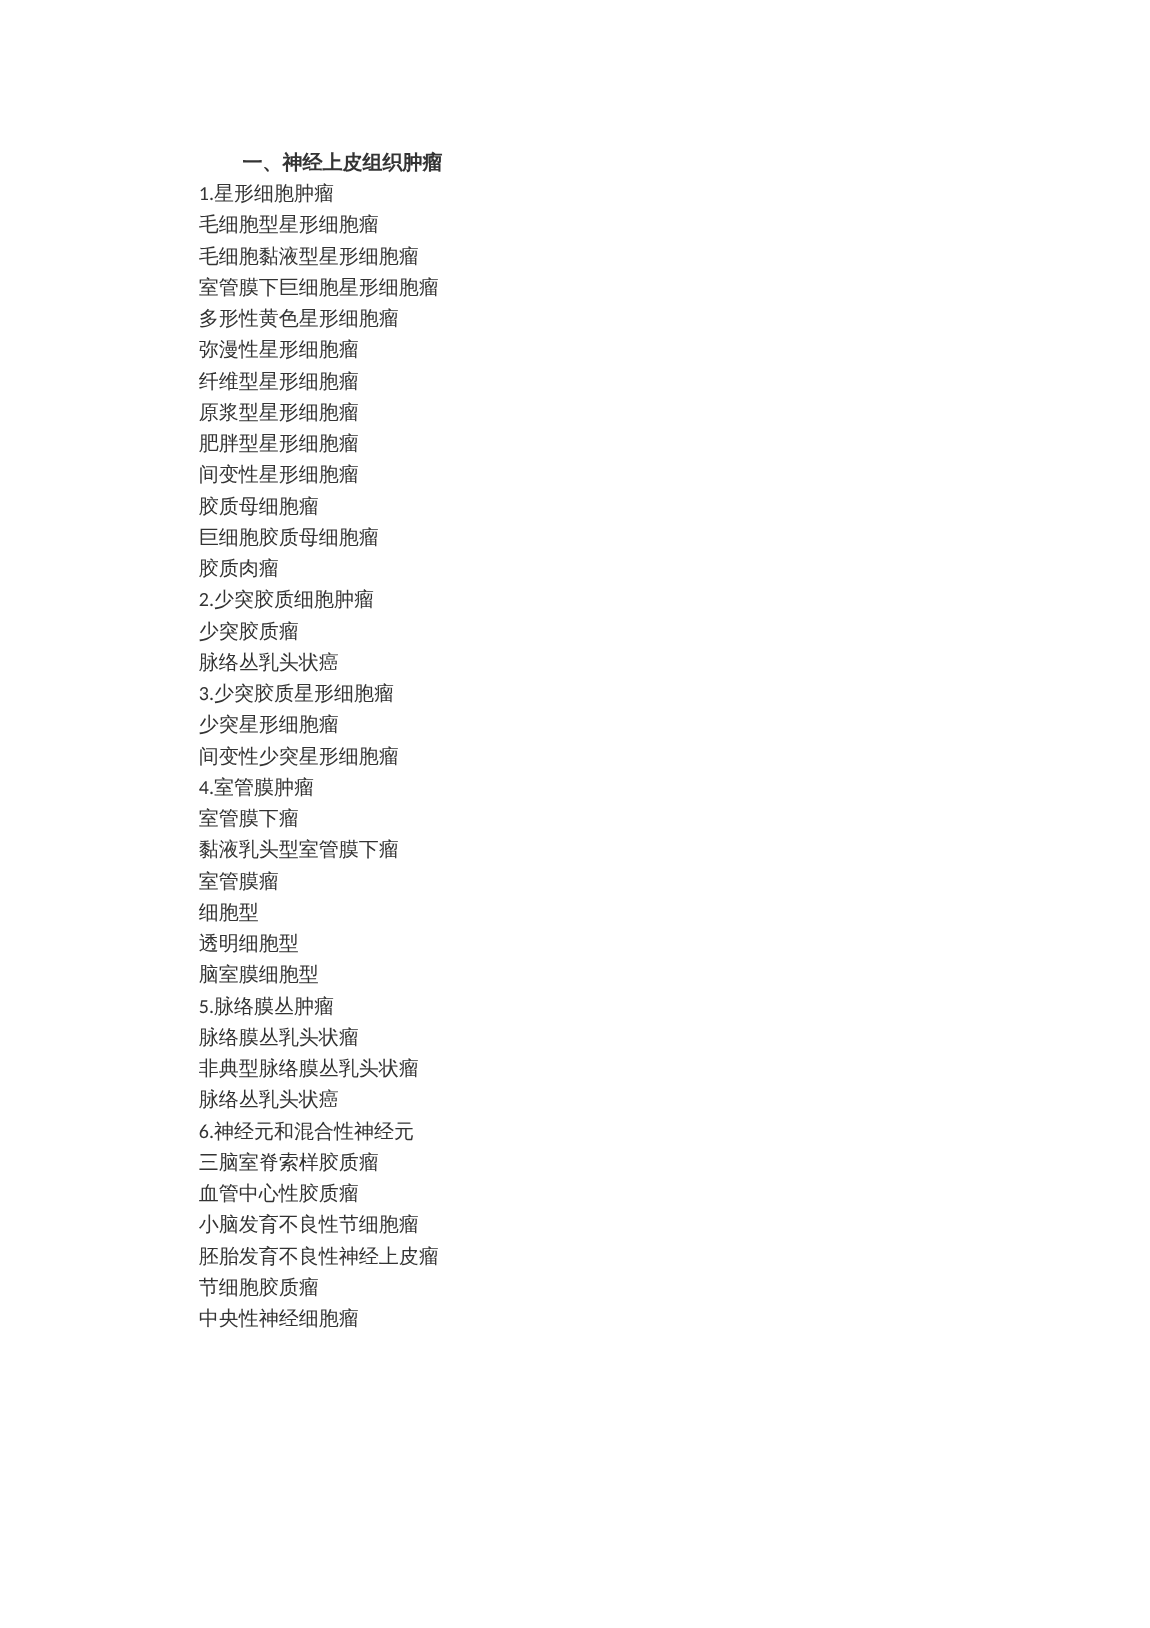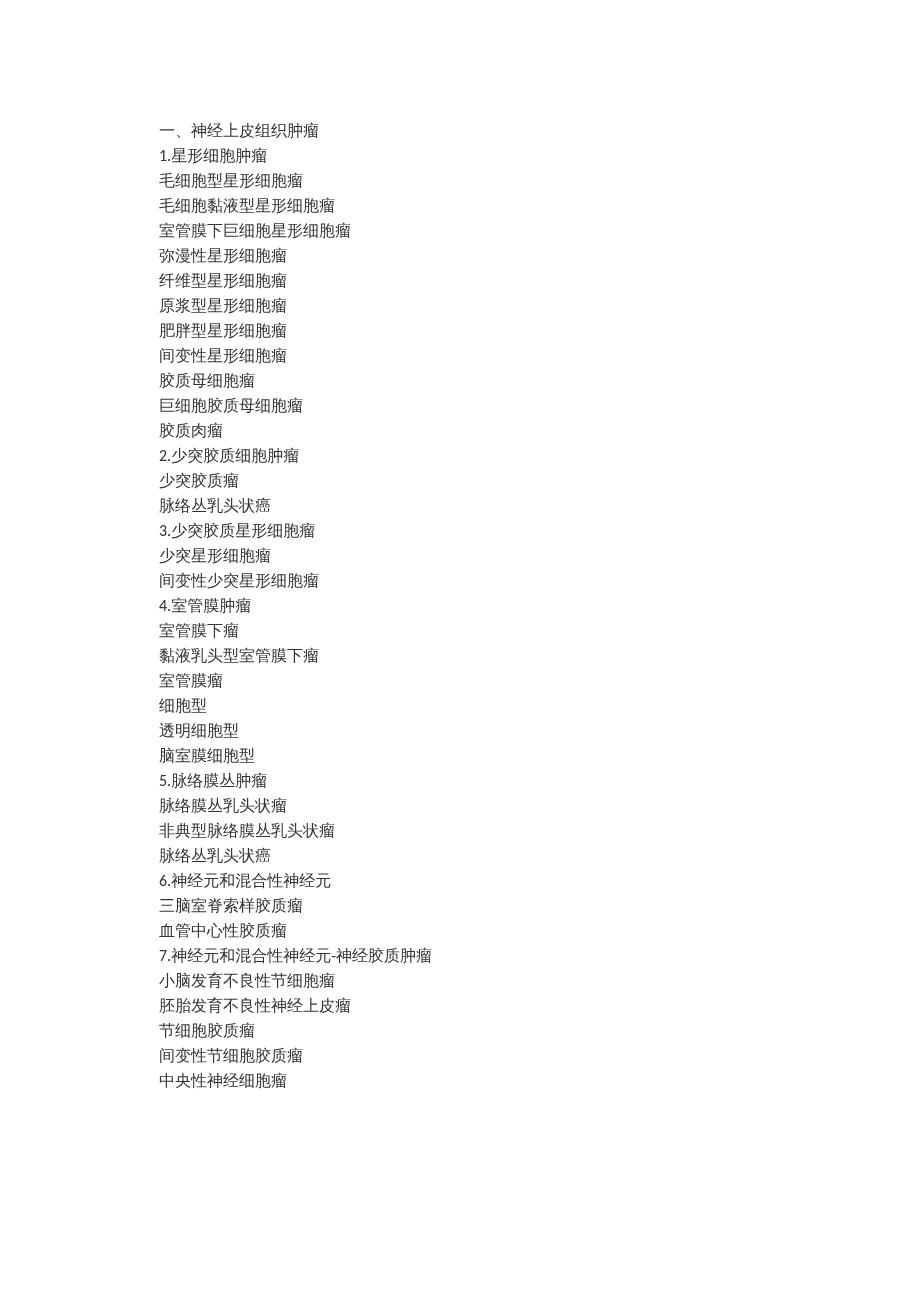--- a/index.html
+++ b/index.html
@@ -14,36 +14,38 @@
       padding-top: 118px;
       padding-left: 159px;
     }
     .line {
       font-size: 16px;
       line-height: 25px;
       color: #333333;
       white-space: nowrap;
     }
     .heading {
-      font-weight: normal;
+      font-weight: bold;
+      margin-left: 35px;
     }
     .num {
       font-family: "Calibri", "Arial", sans-serif;
     }
   </style>
 </head>
 <body>
 
 <div class="content">
   <div class="line heading">一、神经上皮组织肿瘤</div>
   <div id="sections">
       <div class="line"><span class="num">1.</span><span>星形细胞肿瘤</span></div>
       <div class="line">毛细胞型星形细胞瘤</div>
       <div class="line">毛细胞黏液型星形细胞瘤</div>
       <div class="line">室管膜下巨细胞星形细胞瘤</div>
+      <div class="line">多形性黄色星形细胞瘤</div>
       <div class="line">弥漫性星形细胞瘤</div>
       <div class="line">纤维型星形细胞瘤</div>
       <div class="line">原浆型星形细胞瘤</div>
       <div class="line">肥胖型星形细胞瘤</div>
       <div class="line">间变性星形细胞瘤</div>
       <div class="line">胶质母细胞瘤</div>
       <div class="line">巨细胞胶质母细胞瘤</div>
       <div class="line">胶质肉瘤</div>
       <div class="line"><span class="num">2.</span><span>少突胶质细胞肿瘤</span></div>
       <div class="line">少突胶质瘤</div>
@@ -58,20 +60,18 @@
       <div class="line">细胞型</div>
       <div class="line">透明细胞型</div>
       <div class="line">脑室膜细胞型</div>
       <div class="line"><span class="num">5.</span><span>脉络膜丛肿瘤</span></div>
       <div class="line">脉络膜丛乳头状瘤</div>
       <div class="line">非典型脉络膜丛乳头状瘤</div>
       <div class="line">脉络丛乳头状癌</div>
       <div class="line"><span class="num">6.</span><span>神经元和混合性神经元</span></div>
       <div class="line">三脑室脊索样胶质瘤</div>
       <div class="line">血管中心性胶质瘤</div>
-      <div class="line"><span class="num">7.</span><span>神经元和混合性神经元</span><span class="num">-</span><span>神经胶质肿瘤</span></div>
       <div class="line">小脑发育不良性节细胞瘤</div>
       <div class="line">胚胎发育不良性神经上皮瘤</div>
       <div class="line">节细胞胶质瘤</div>
-      <div class="line">间变性节细胞胶质瘤</div>
       <div class="line">中央性神经细胞瘤</div>
     </div>
 </div>
 
 </body></html>

